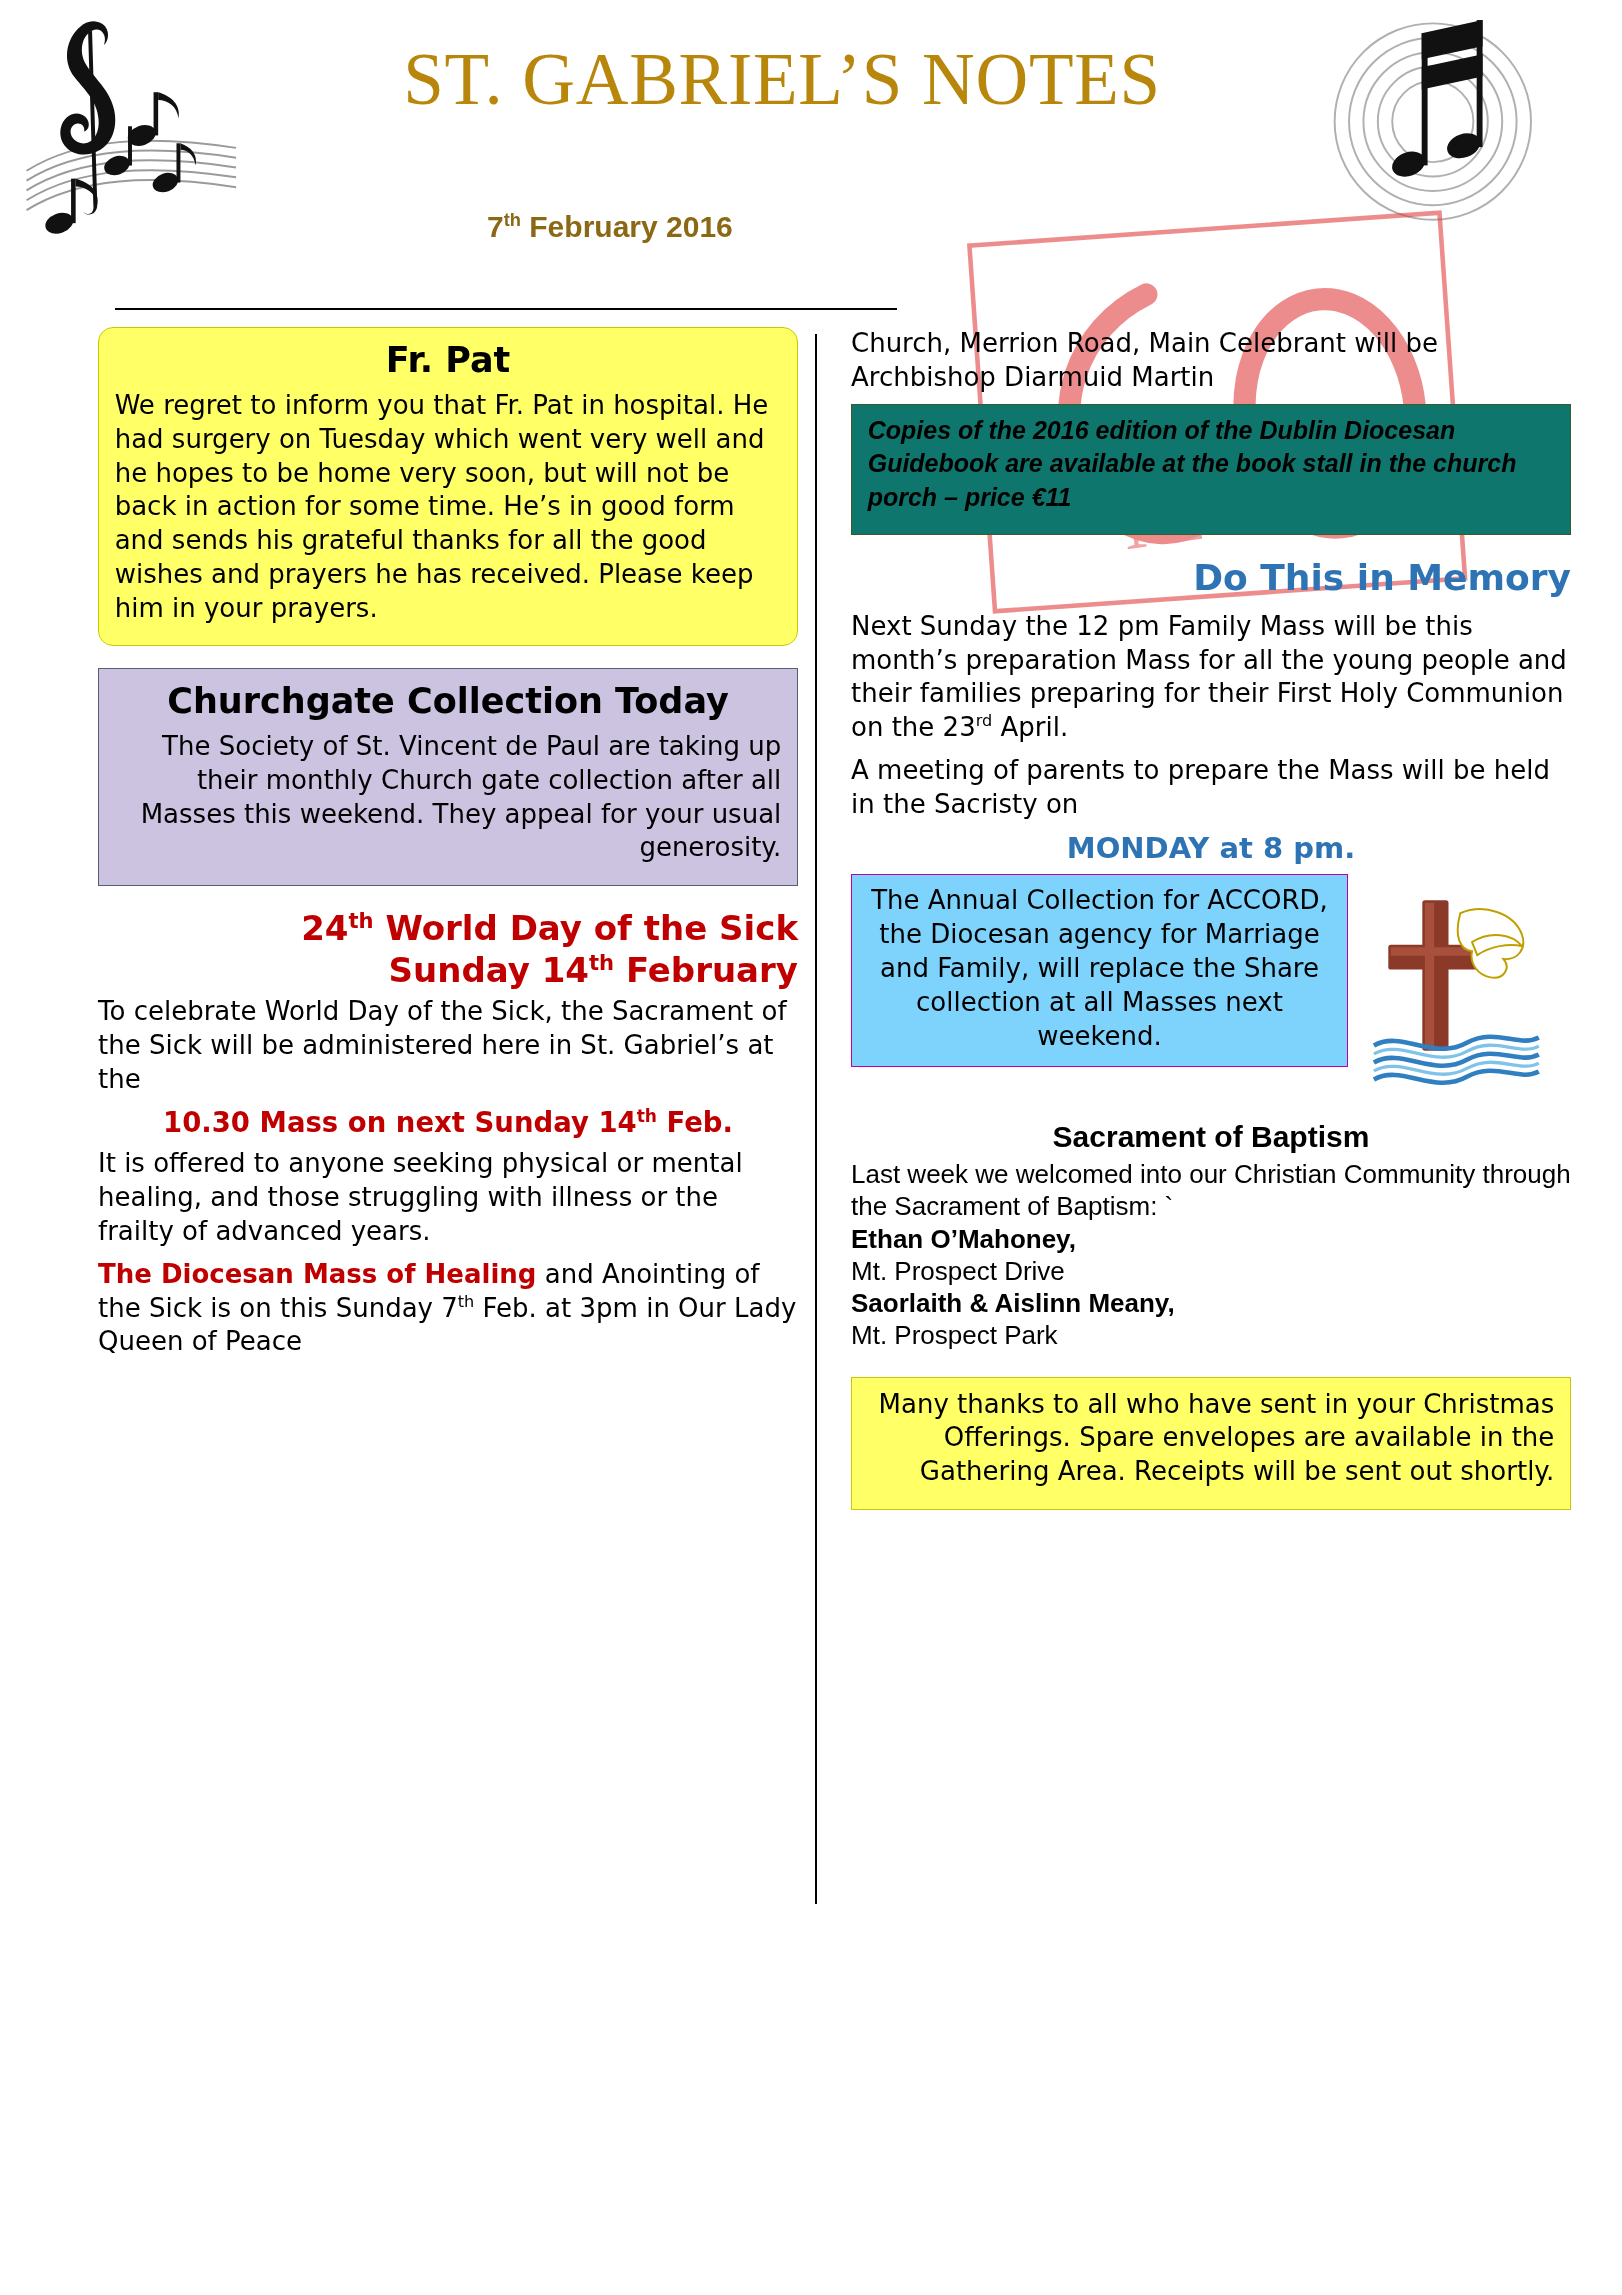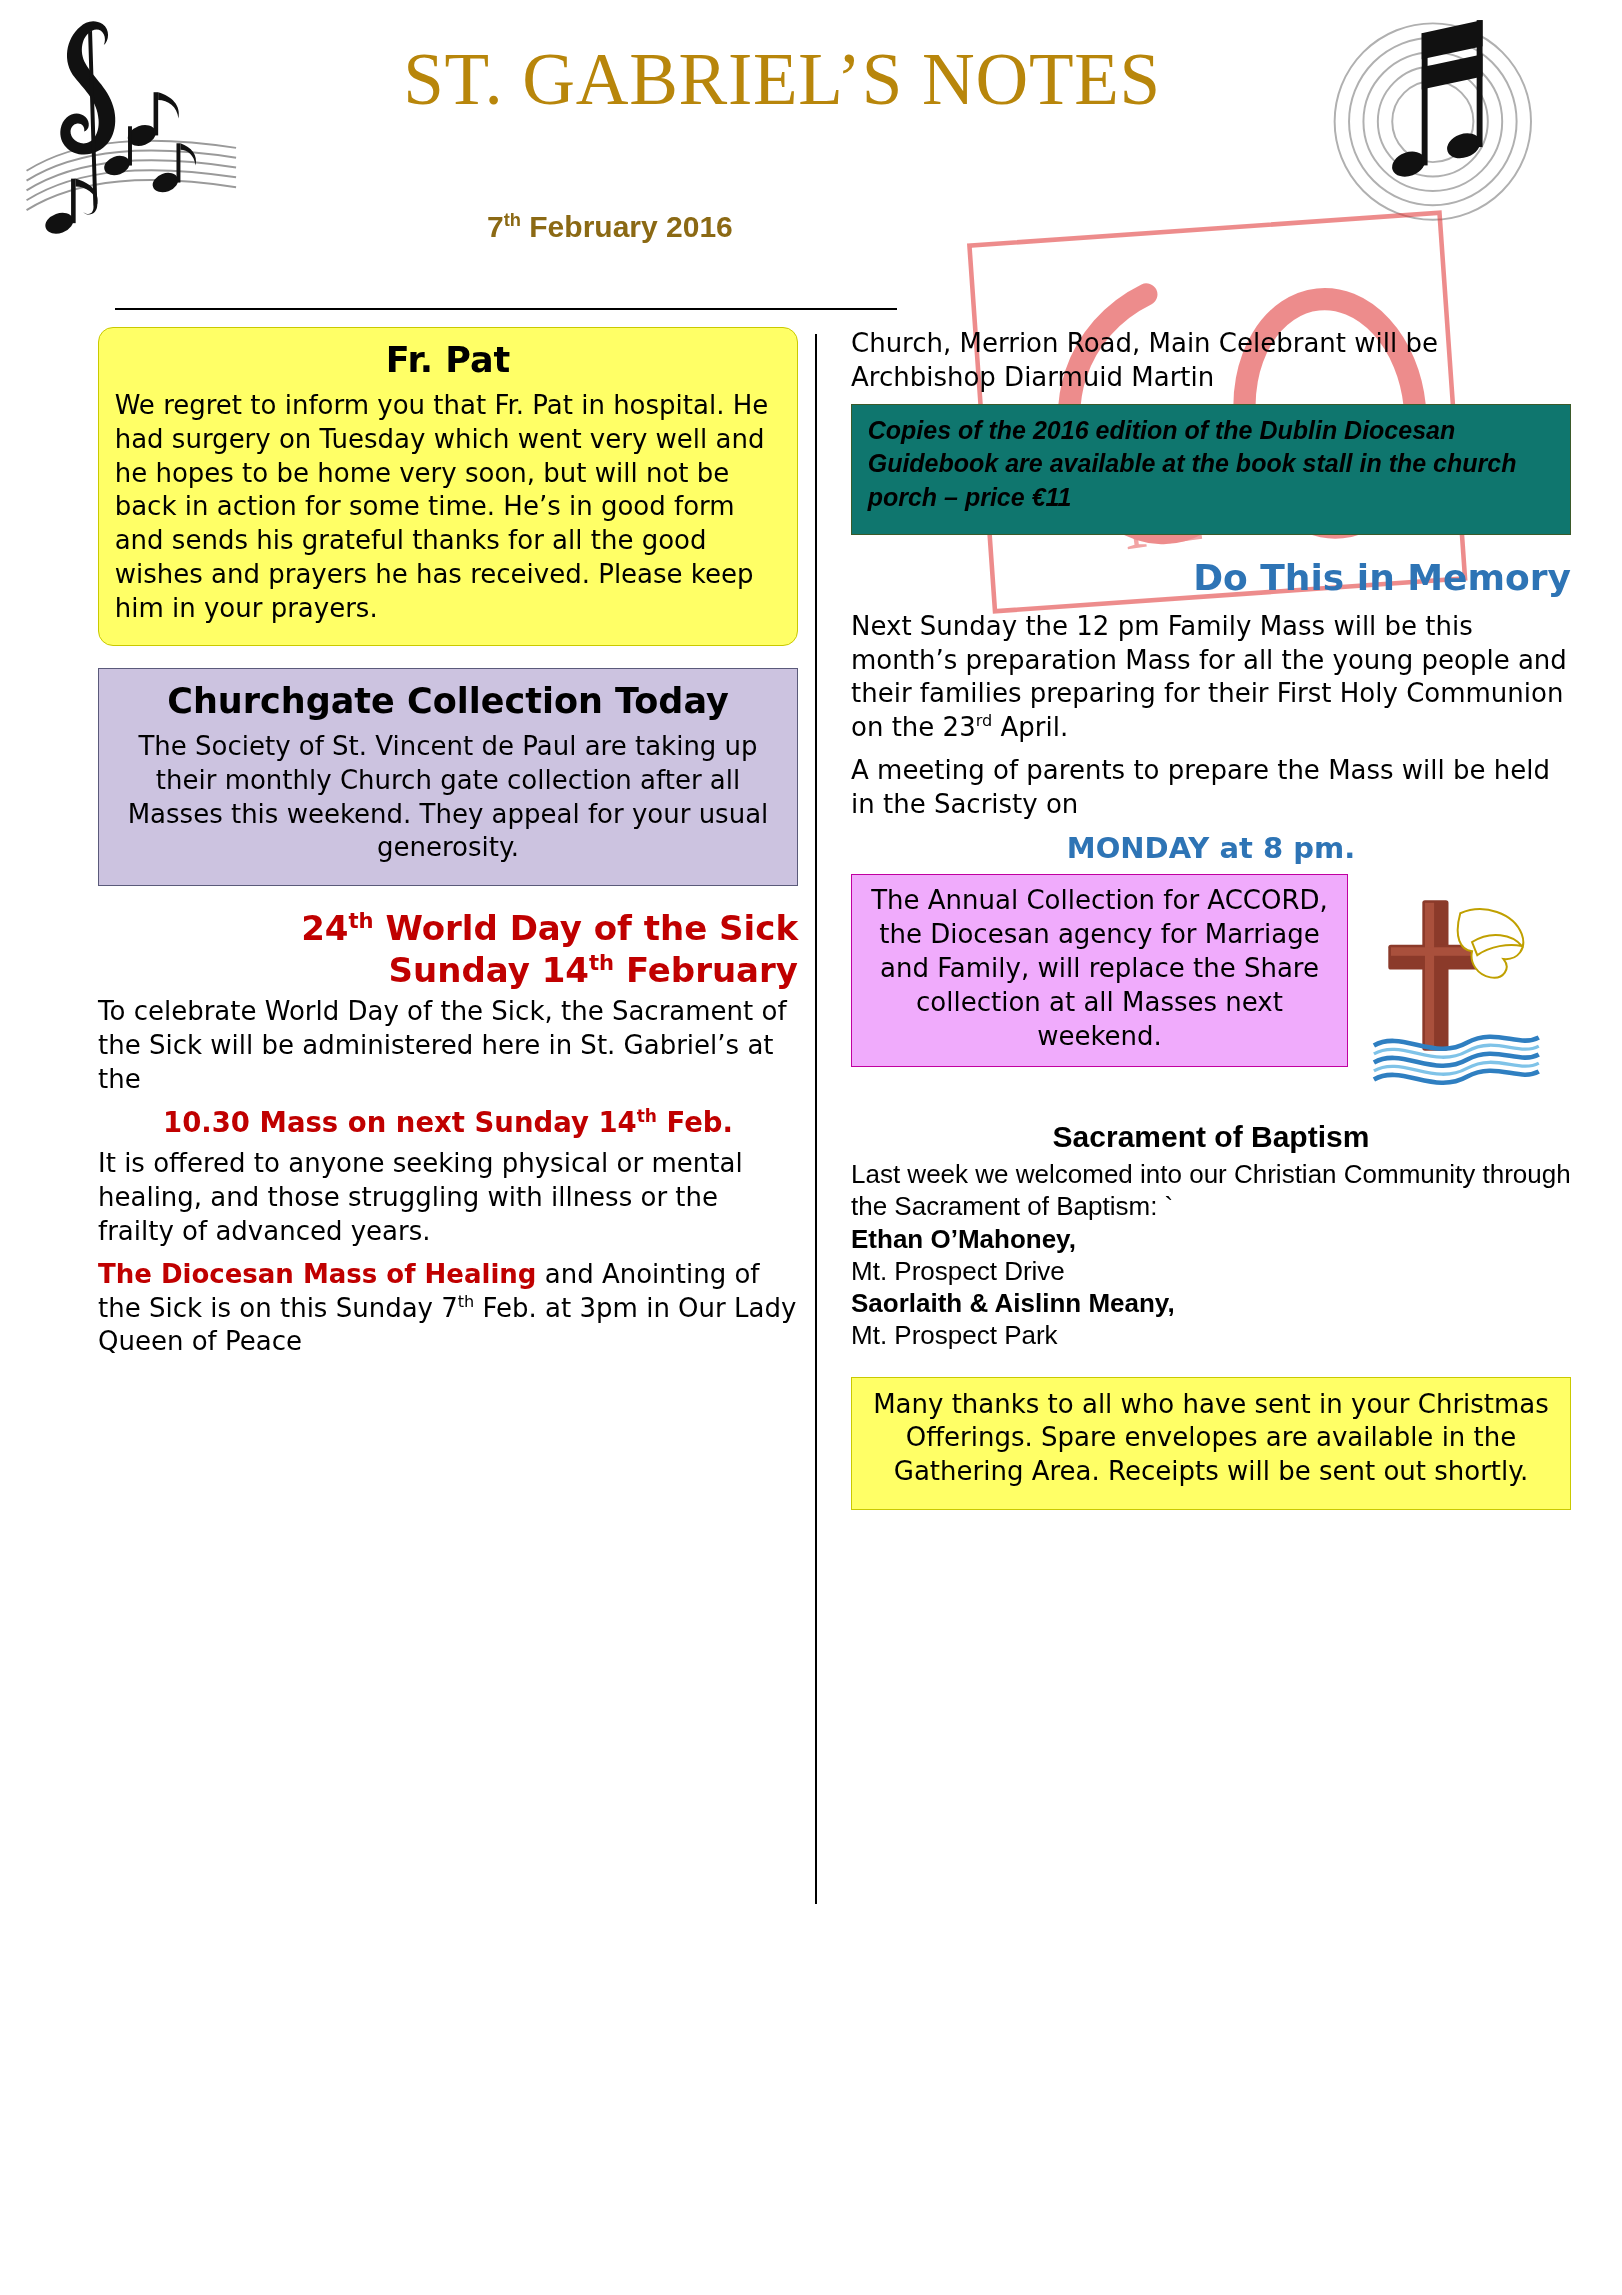--- a/index.html
+++ b/index.html
@@ -132,21 +132,21 @@
     font-size: 35px;
     font-weight: bold;
     font-family: "DejaVu Sans", sans-serif;
     color: #000;
   }
   .box p {
     margin: 0 0 5.2px 0;
     font-size: 26px;
     line-height: 1.30;
   }
-  .center { text-align: center; }
+  .center { text-align: right; }
 
   h3.heading-red {
     text-align: right;
     font-size: 34px;
     color: #C00000;
     font-weight: bold;
     margin: 6.5px 0 3.9px 0;
     line-height: 1.22;
   }
   h3.heading-blue {
@@ -204,21 +204,21 @@
   .accord-row {
     position: relative;
     display: flex;
     align-items: flex-start;
     gap: 14.4px;
     margin-bottom: 17px;
   }
   .accord-box {
     flex: 0 0 497px;
     box-sizing: border-box;
-    background: #f0abfc;
+    background: #7dd3fc;
     border: 1.3px solid #c000a0;
     padding: 9.2px 13px 13px 13px;
   }
   .accord-box p {
     text-align: center;
     font-size: 26px;
     line-height: 1.30;
     margin: 0;
   }
   .accord-img {

